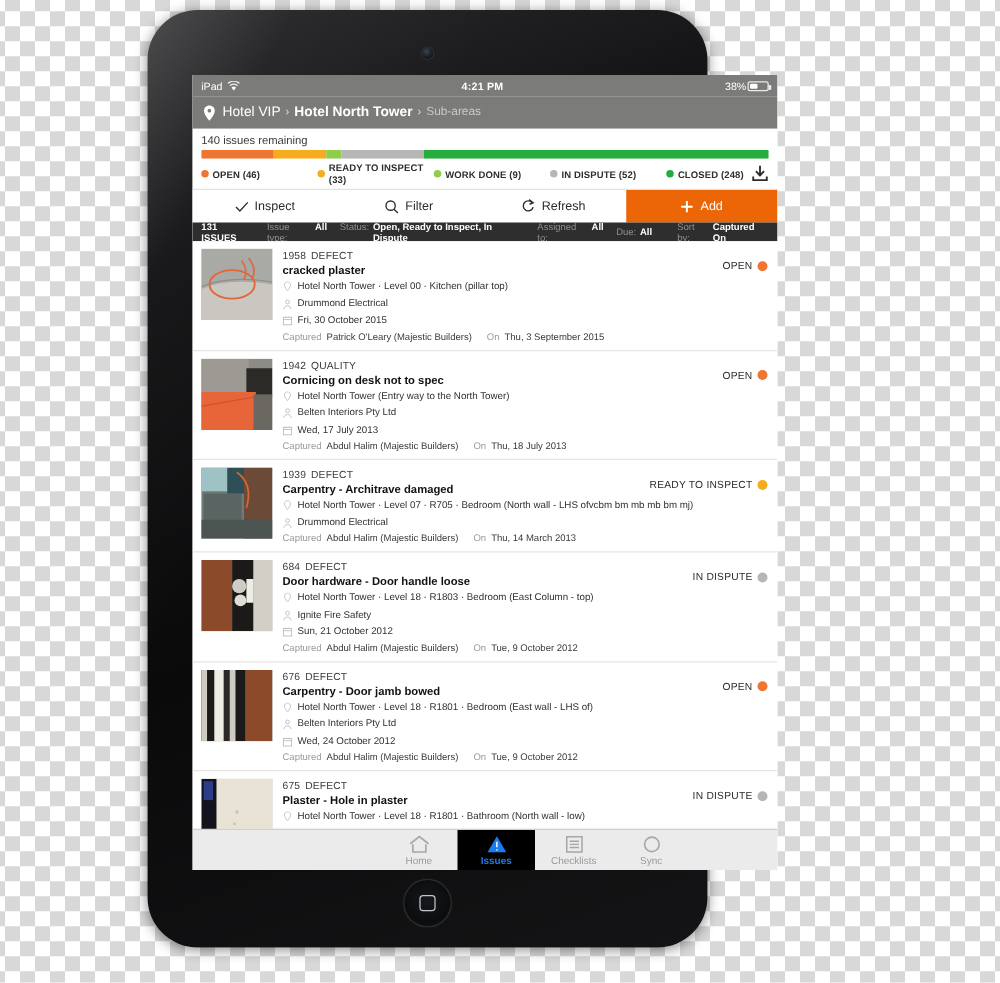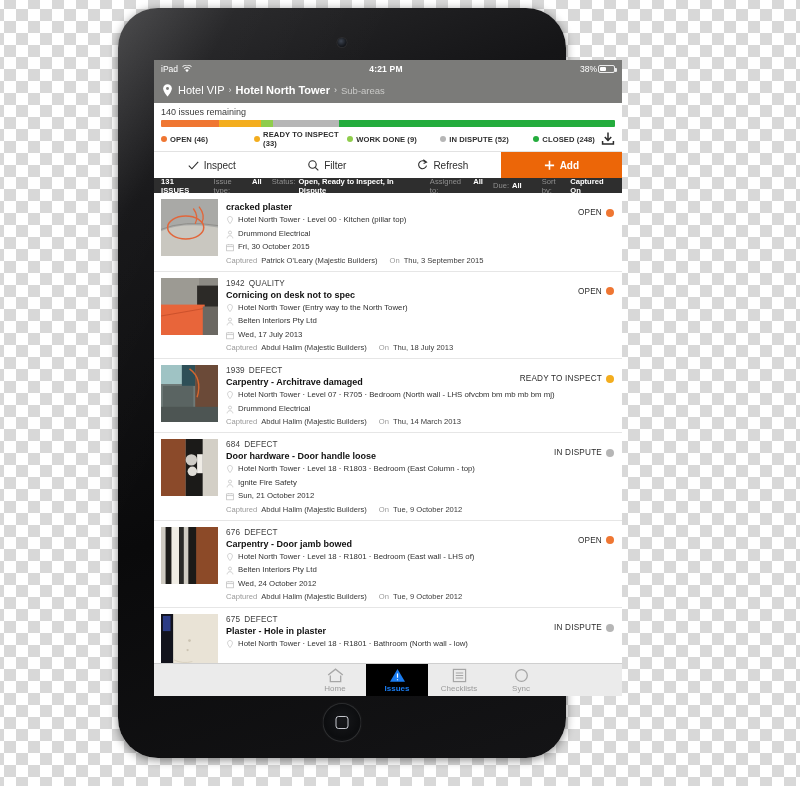--- a/index.html
+++ b/index.html
@@ -76,21 +76,21 @@
   }
   .batt i { position:absolute; left:1px; top:1px; bottom:1px; width:38%; background:#fff; border-radius:1px; display:block;}
 
   
   .navbar {
     height: 26px; background: #7b7b79; color: #fff;
     display: flex; align-items: center; gap: 5px; padding: 0 8px;
     flex: 0 0 auto;
   }
   .pin { width: 11px; height: 13px; flex: 0 0 auto; }
-  .crumbs { font-size: 11px; display: flex; align-items: center; gap: 4px; }
+  .crumbs { font-size: 11px; display: flex; align-items: flex-start; gap: 4px; }
   .crumbs .b1 { font-weight: normal; }
   .crumbs .b2 { font-weight: bold; }
   .crumbs .sep { opacity: .75; font-size: 9px; }
   .crumbs .b3 { color: #c9c9c7; font-size: 9.5px; }
 
   
   .summary { background: #fff; padding: 4px 7px 3px 7px; flex: 0 0 auto; }
   .remaining { font-size: 9px; color: #3a3a3a; margin-bottom: 3px; }
   .progress-row { display: flex; align-items: center; gap: 6px; }
   .progress { display: flex; height: 7px; flex: 1; border-radius: 1px; overflow: hidden; }
@@ -100,21 +100,21 @@
   .leg { display: flex; align-items: center; gap: 3px; font-size: 7.6px; color: #2e2e2e; font-weight: bold; letter-spacing: .1px; }
   .leg .dot { width: 6px; height: 6px; border-radius: 50%; flex: 0 0 auto; }
   .dl { width: 14px; height: 14px; flex: 0 0 auto; }
 
   
   .toolbar { display: flex; height: 27px; border-top: 1px solid #e2e2e2; flex: 0 0 auto; background:#fff;}
   .tb-btn {
     flex: 1; display: flex; align-items: center; justify-content: center; gap: 5px;
     font-size: 10px; color: #2d2d2d; background: #fff; cursor: pointer;
   }
-  .tb-btn.add { background: #ec6608; color: #fff; font-weight: bold; flex: 1.05; }
+  .tb-btn.add { background: #ec6608; color: #fff; font-weight: normal; flex: 1.05; }
   .tb-btn svg { flex: 0 0 auto; }
 
   
   .filterbar {
     height: 15px; background: #2e2e2e; color: #fff;
     display: flex; align-items: center; padding: 0 7px; gap: 10px;
     font-size: 7.6px; flex: 0 0 auto;
   }
   .fb-count { font-weight: bold; letter-spacing: .1px; }
   .fb-item { display: flex; gap: 3px; }
@@ -304,20 +304,21 @@
             <svg viewBox="0 0 60 60" preserveAspectRatio="none">
               <rect width="60" height="60" fill="#a9a9a6"></rect>
               <path d="M0 34 Q22 24 60 30 L60 60 L0 60Z" fill="#c9c7c0"></path>
               <path d="M0 32 Q24 22 60 28" stroke="#8e8d89" stroke-width="1" fill="none"></path>
               <ellipse cx="26" cy="30" rx="19" ry="12" stroke="#e2663a" stroke-width="1.6" fill="none"></ellipse>
               <path d="M34 10 q6 8 2 16" stroke="#e2663a" stroke-width="1.4" fill="none"></path>
               <path d="M40 8 q7 9 3 17" stroke="#e2663a" stroke-width="1.4" fill="none"></path>
             </svg>
           </div>
           <div class="body">
+            <div class="idline"><span class="num">1958</span><span class="type">DEFECT</span></div>
             <div class="title">cracked plaster</div>
             <div class="meta">
               <svg class="mi" viewBox="0 0 12 15">
                 <path d="M6 .8C3.7.8 1.9 2.6 1.9 4.9c0 3 4.1 7.8 4.1 7.8s4.1-4.8 4.1-7.8C10.1 2.6 8.3.8 6 .8z" stroke="#b7b7b7" stroke-width="1" fill="none"></path>
               </svg>
               <span>Hotel North Tower · Level 00 · Kitchen (pillar top)</span>
             </div>
             <div class="meta">
               <svg class="mi" viewBox="0 0 12 14">
                 <circle cx="6" cy="4" r="2.4" stroke="#b7b7b7" stroke-width="1" fill="none"></circle>

